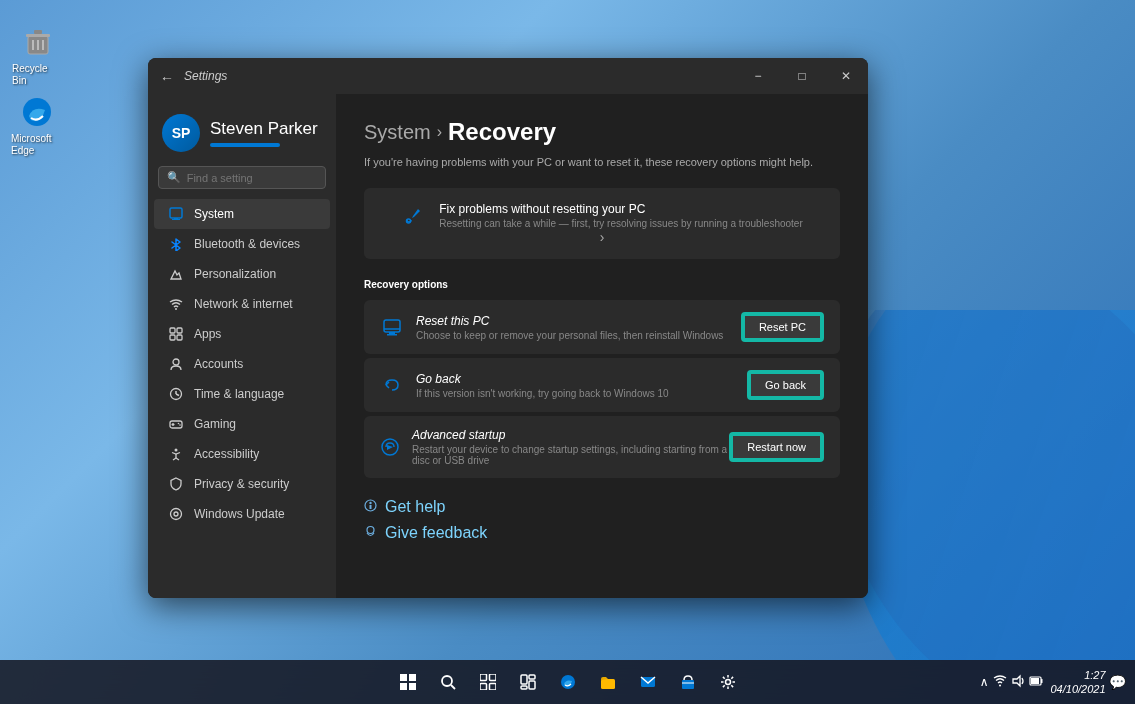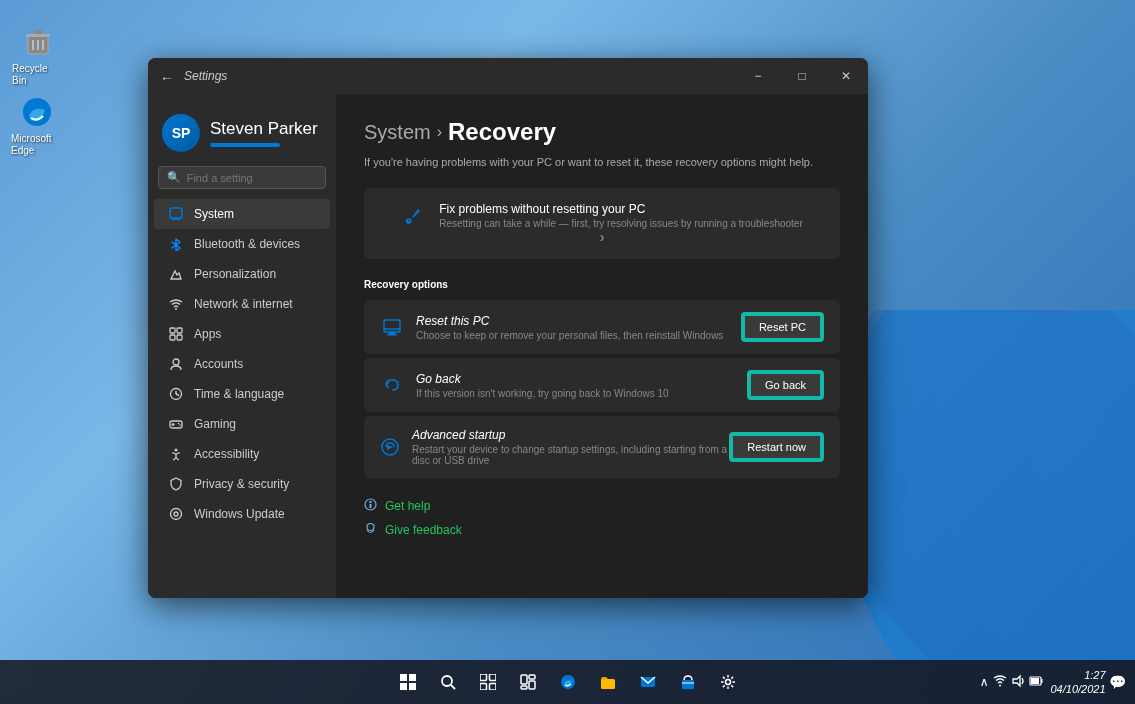--- a/index.html
+++ b/index.html
@@ -382,22 +382,22 @@
     }
 
     
     .help-section {
       margin-top: 16px;
     }
     .help-link {
       display: flex;
       align-items: center;
       gap: 8px;
-      color: #22c55e;
-      font-size: 12px;
+      color: #7dd3fc;
+      font-size: 16px;
       cursor: pointer;
       padding: 4px 0;
     }
     .help-link-icon {
       color: #6caedf;
       font-size: 13px;
     }
 
     
     .win11-shape {

